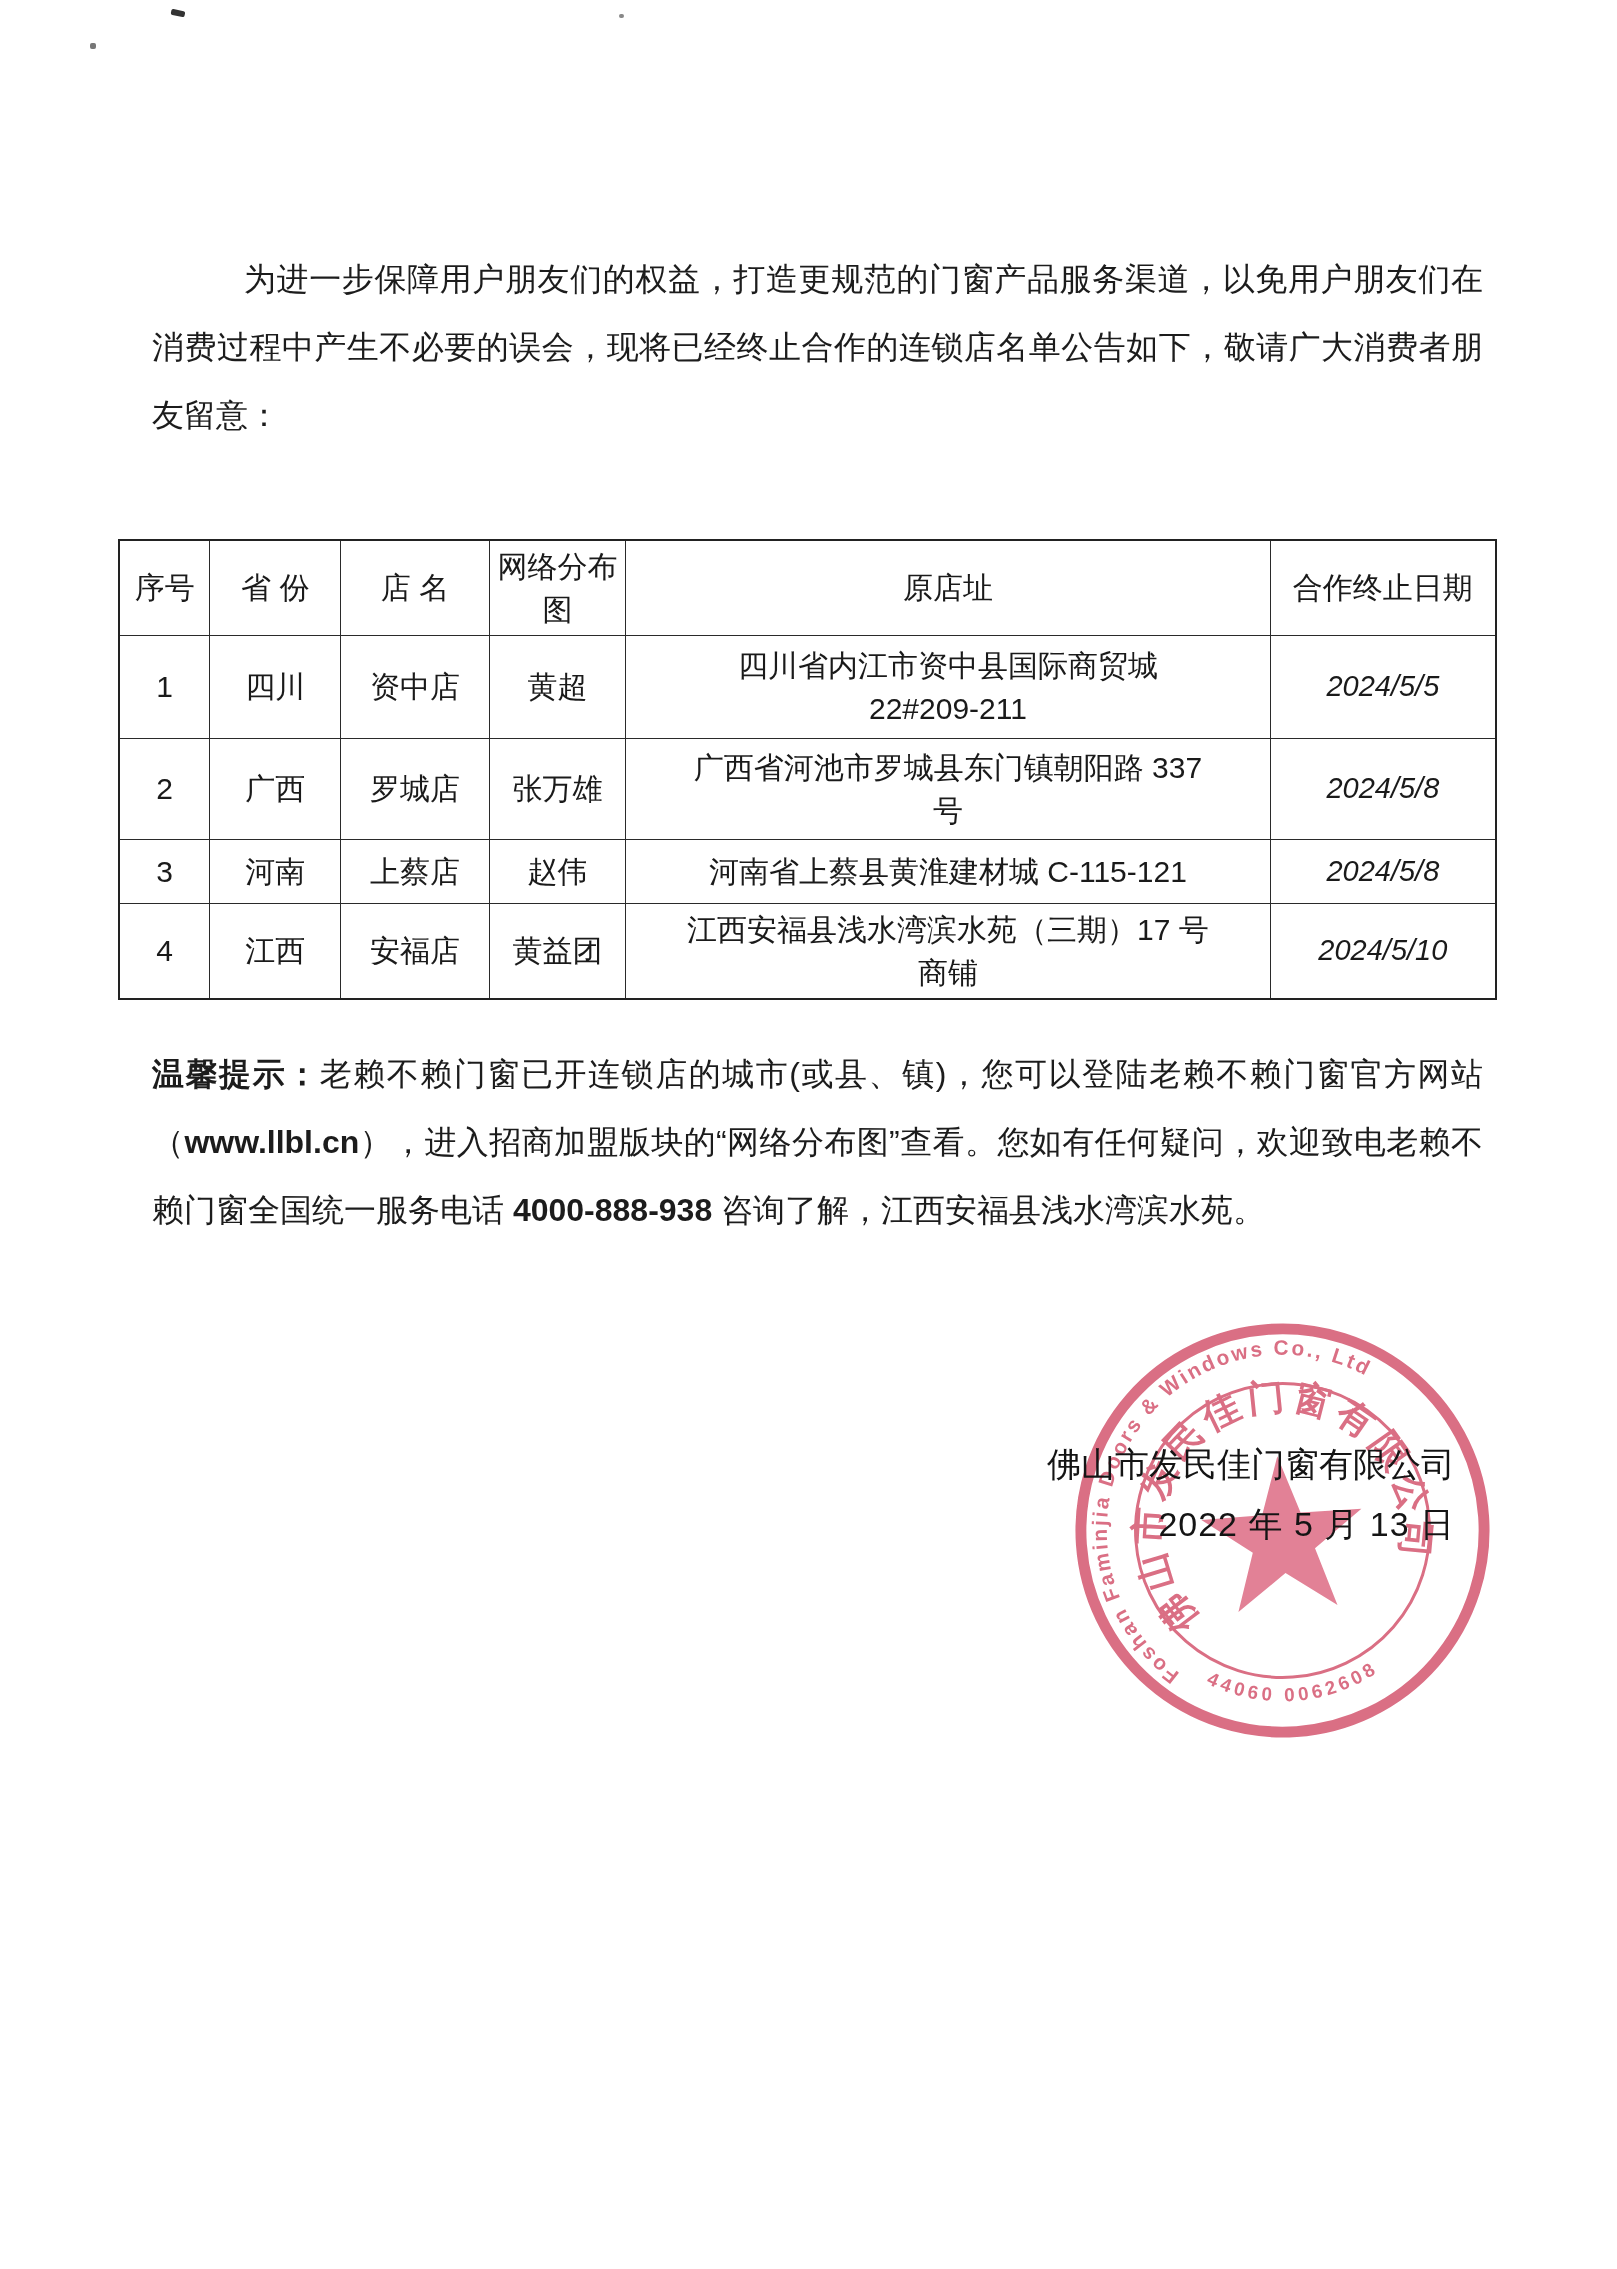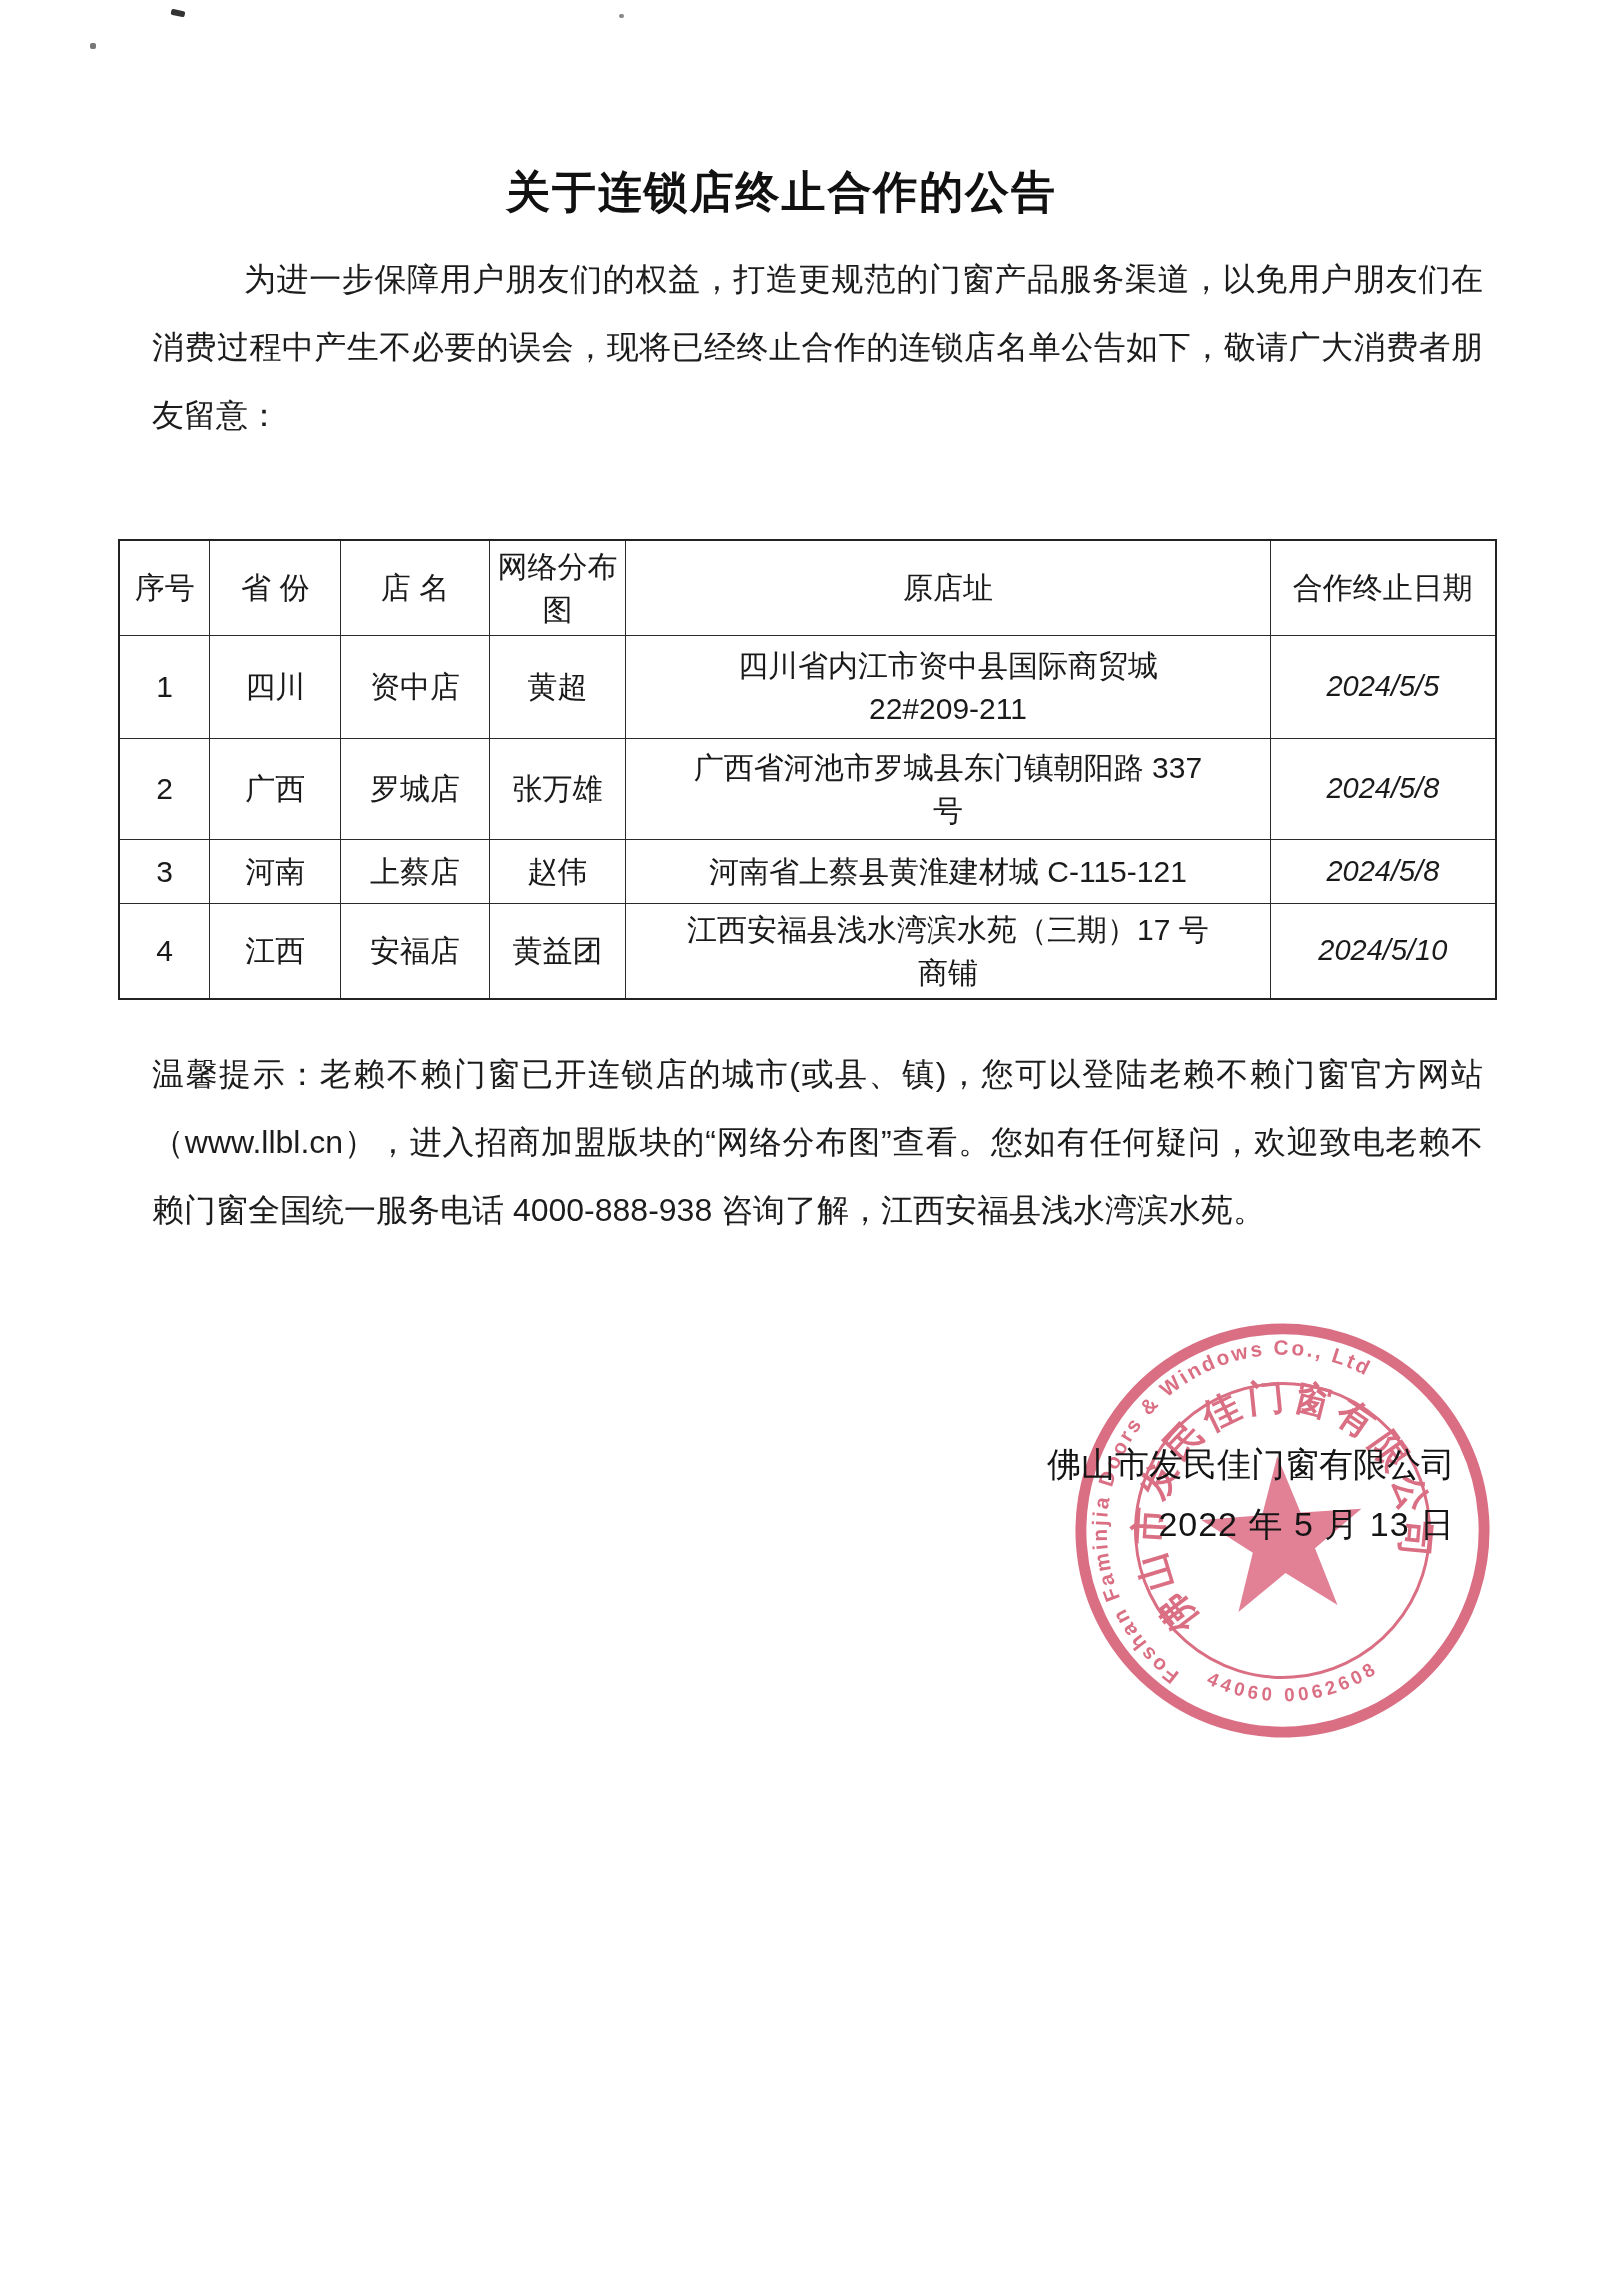--- a/index.html
+++ b/index.html
@@ -17,21 +17,21 @@
     color:#111;
   }
   .para{
     position:absolute;left:116px;width:1331px;
     font-size:32px;line-height:68px;text-align:justify;
     color:#1c1c1c;
     margin-left:36px;
   }
   .intro{top:245px;text-indent:92px;}
   .notice{top:1040px;}
-  .notice .b{font-weight:400;}
+  .notice .b{font-weight:700;}
   .closing{
     position:absolute;top:1306px;left:116px;width:1331px;
     font-size:32px;text-indent:92px;color:#1c1c1c;
   }
   table.coop{
     position:absolute;top:539px;left:118px;width:1379px;
     border-collapse:collapse;table-layout:fixed;
     font-size:30px;color:#1a1a1a;
   }
   table.coop td,table.coop th{
@@ -66,21 +66,20 @@
 </style>
 </head>
 <body>
 
 <div class="page">
 
   <div class="speck speck1"></div>
   <div class="speck speck2"></div>
   <div class="speck speck3"></div>
 
-  <div class="title">关于连锁店终止合作的公告</div>
 
   <div class="para intro">为进一步保障用户朋友们的权益，打造更规范的门窗产品服务渠道，以免用户朋友们在消费过程中产生不必要的误会，现将已经终止合作的连锁店名单公告如下，敬请广大消费者朋友留意：</div>
 
   <table class="coop">
     <colgroup>
       <col class="col-no">
         <col class="col-prov">
         <col class="col-store">
       <col class="col-mgr">
         <col class="col-addr">

